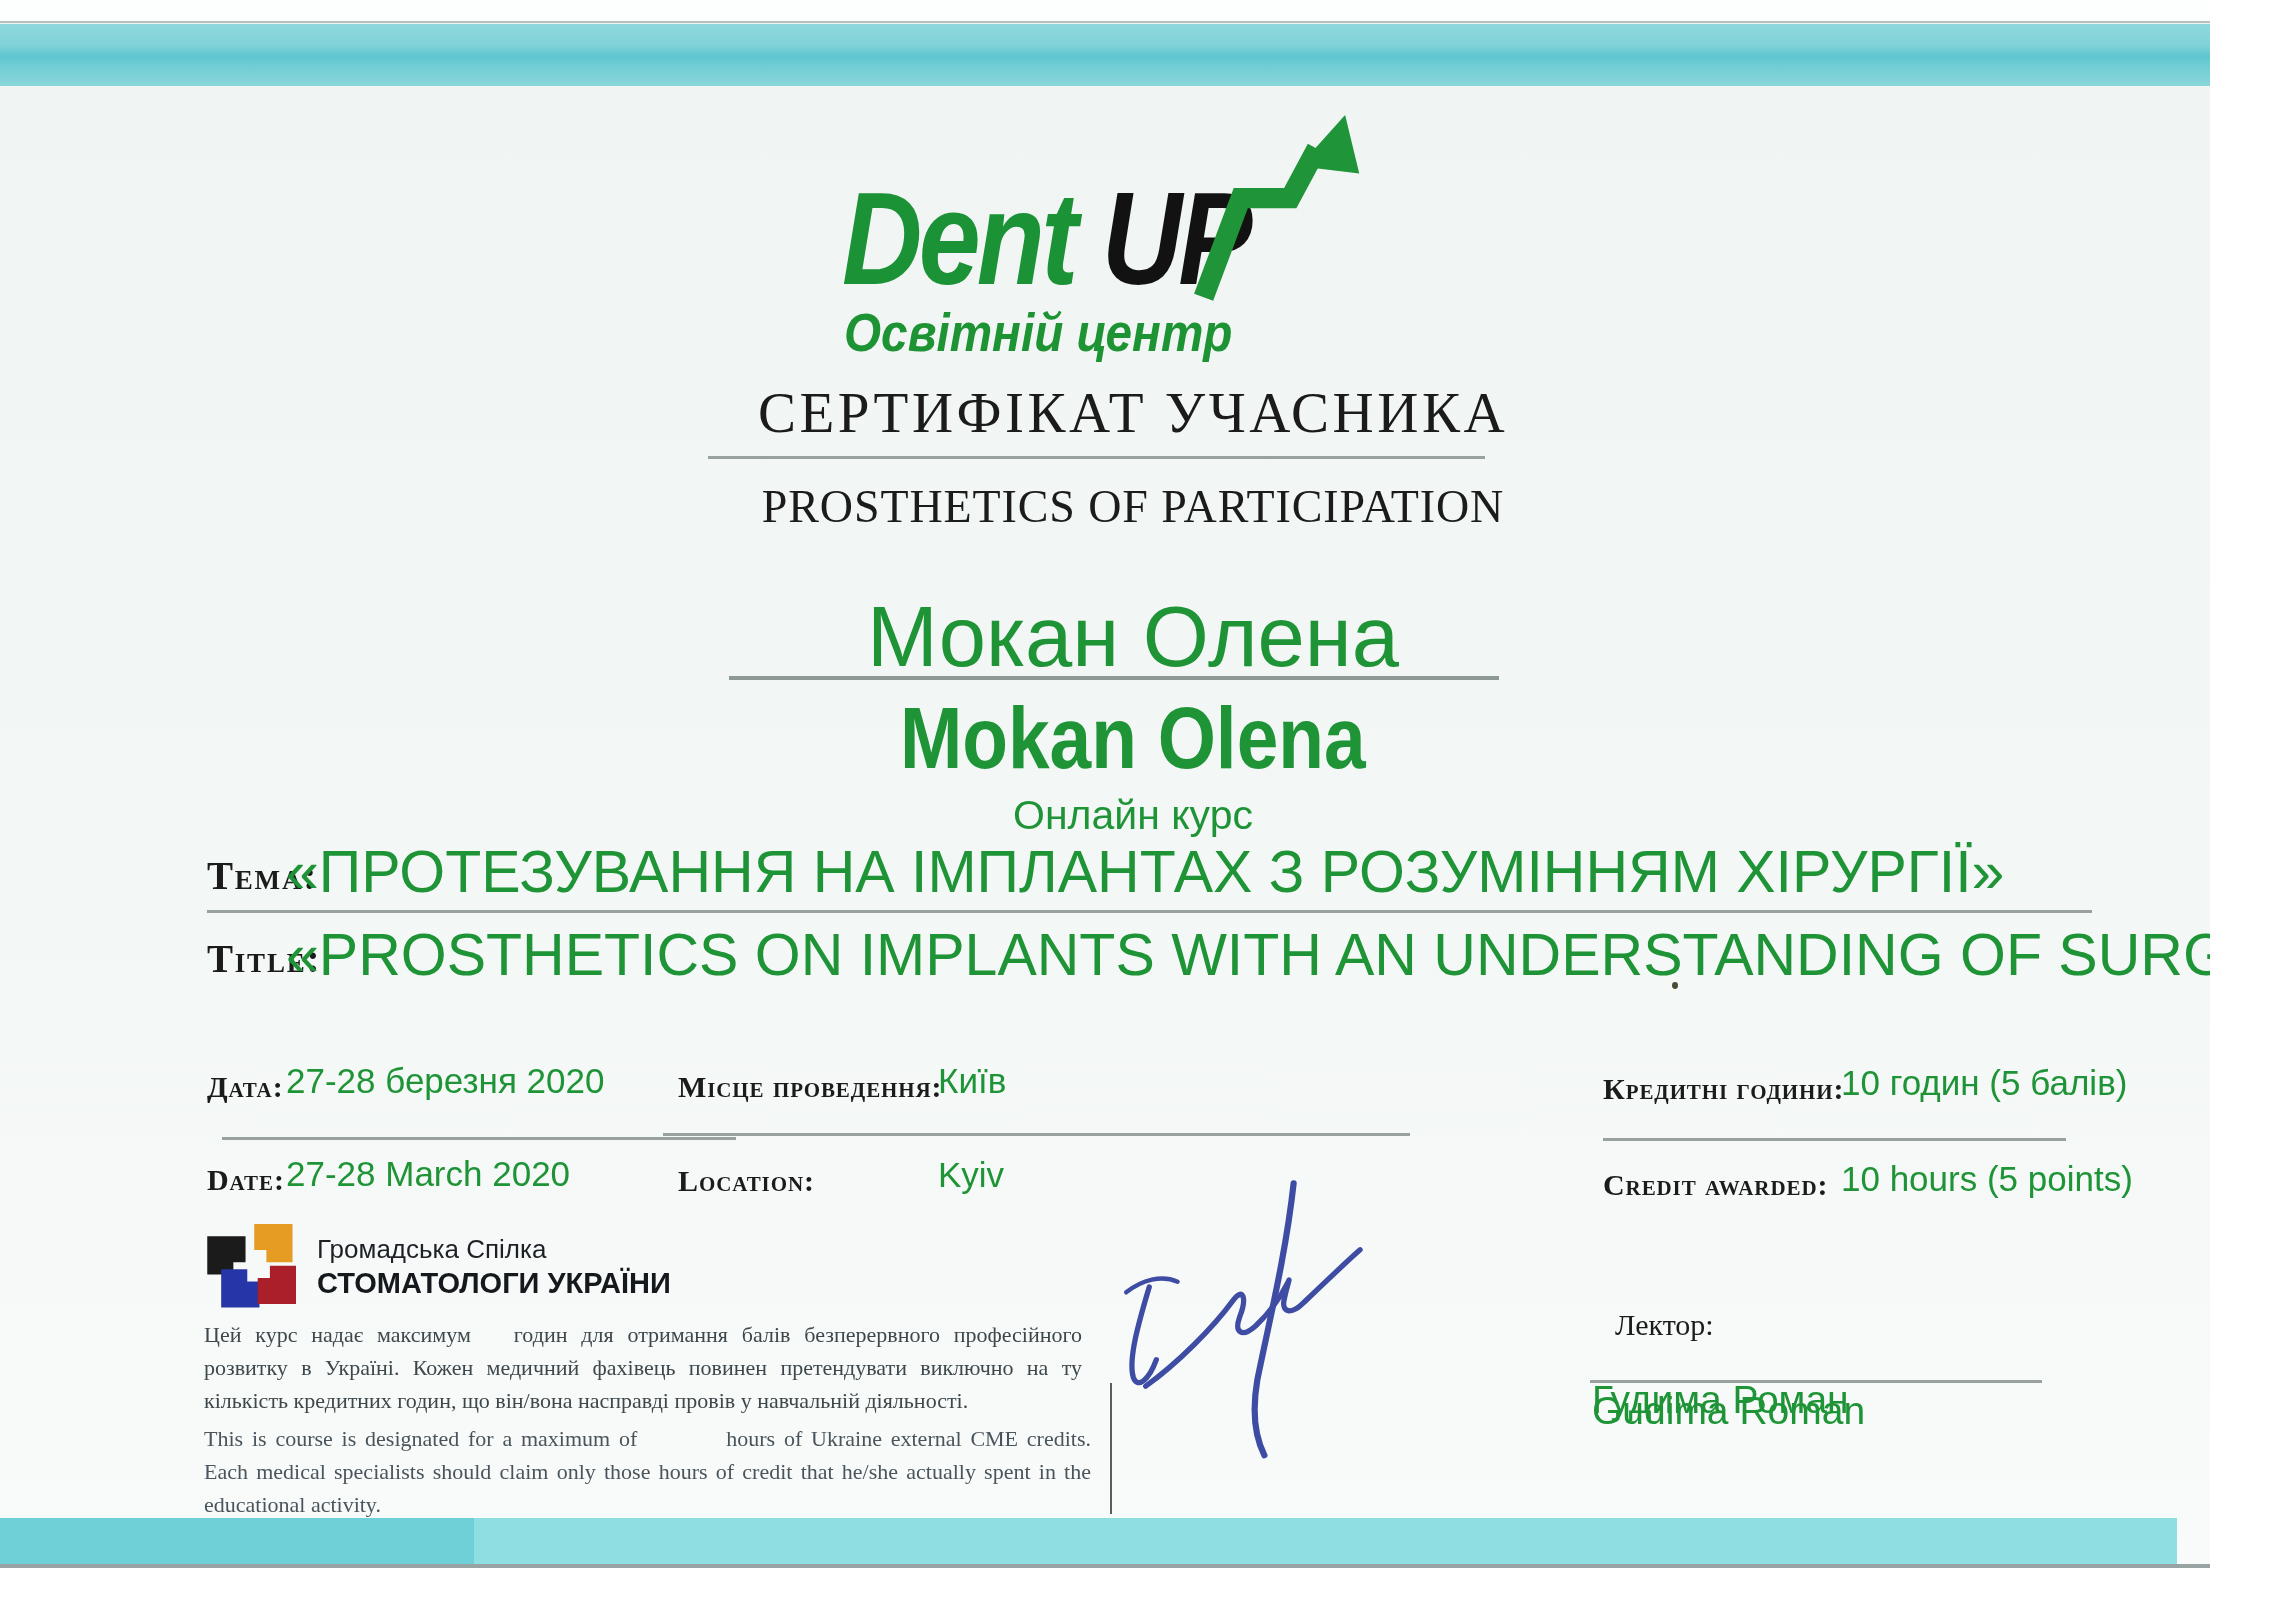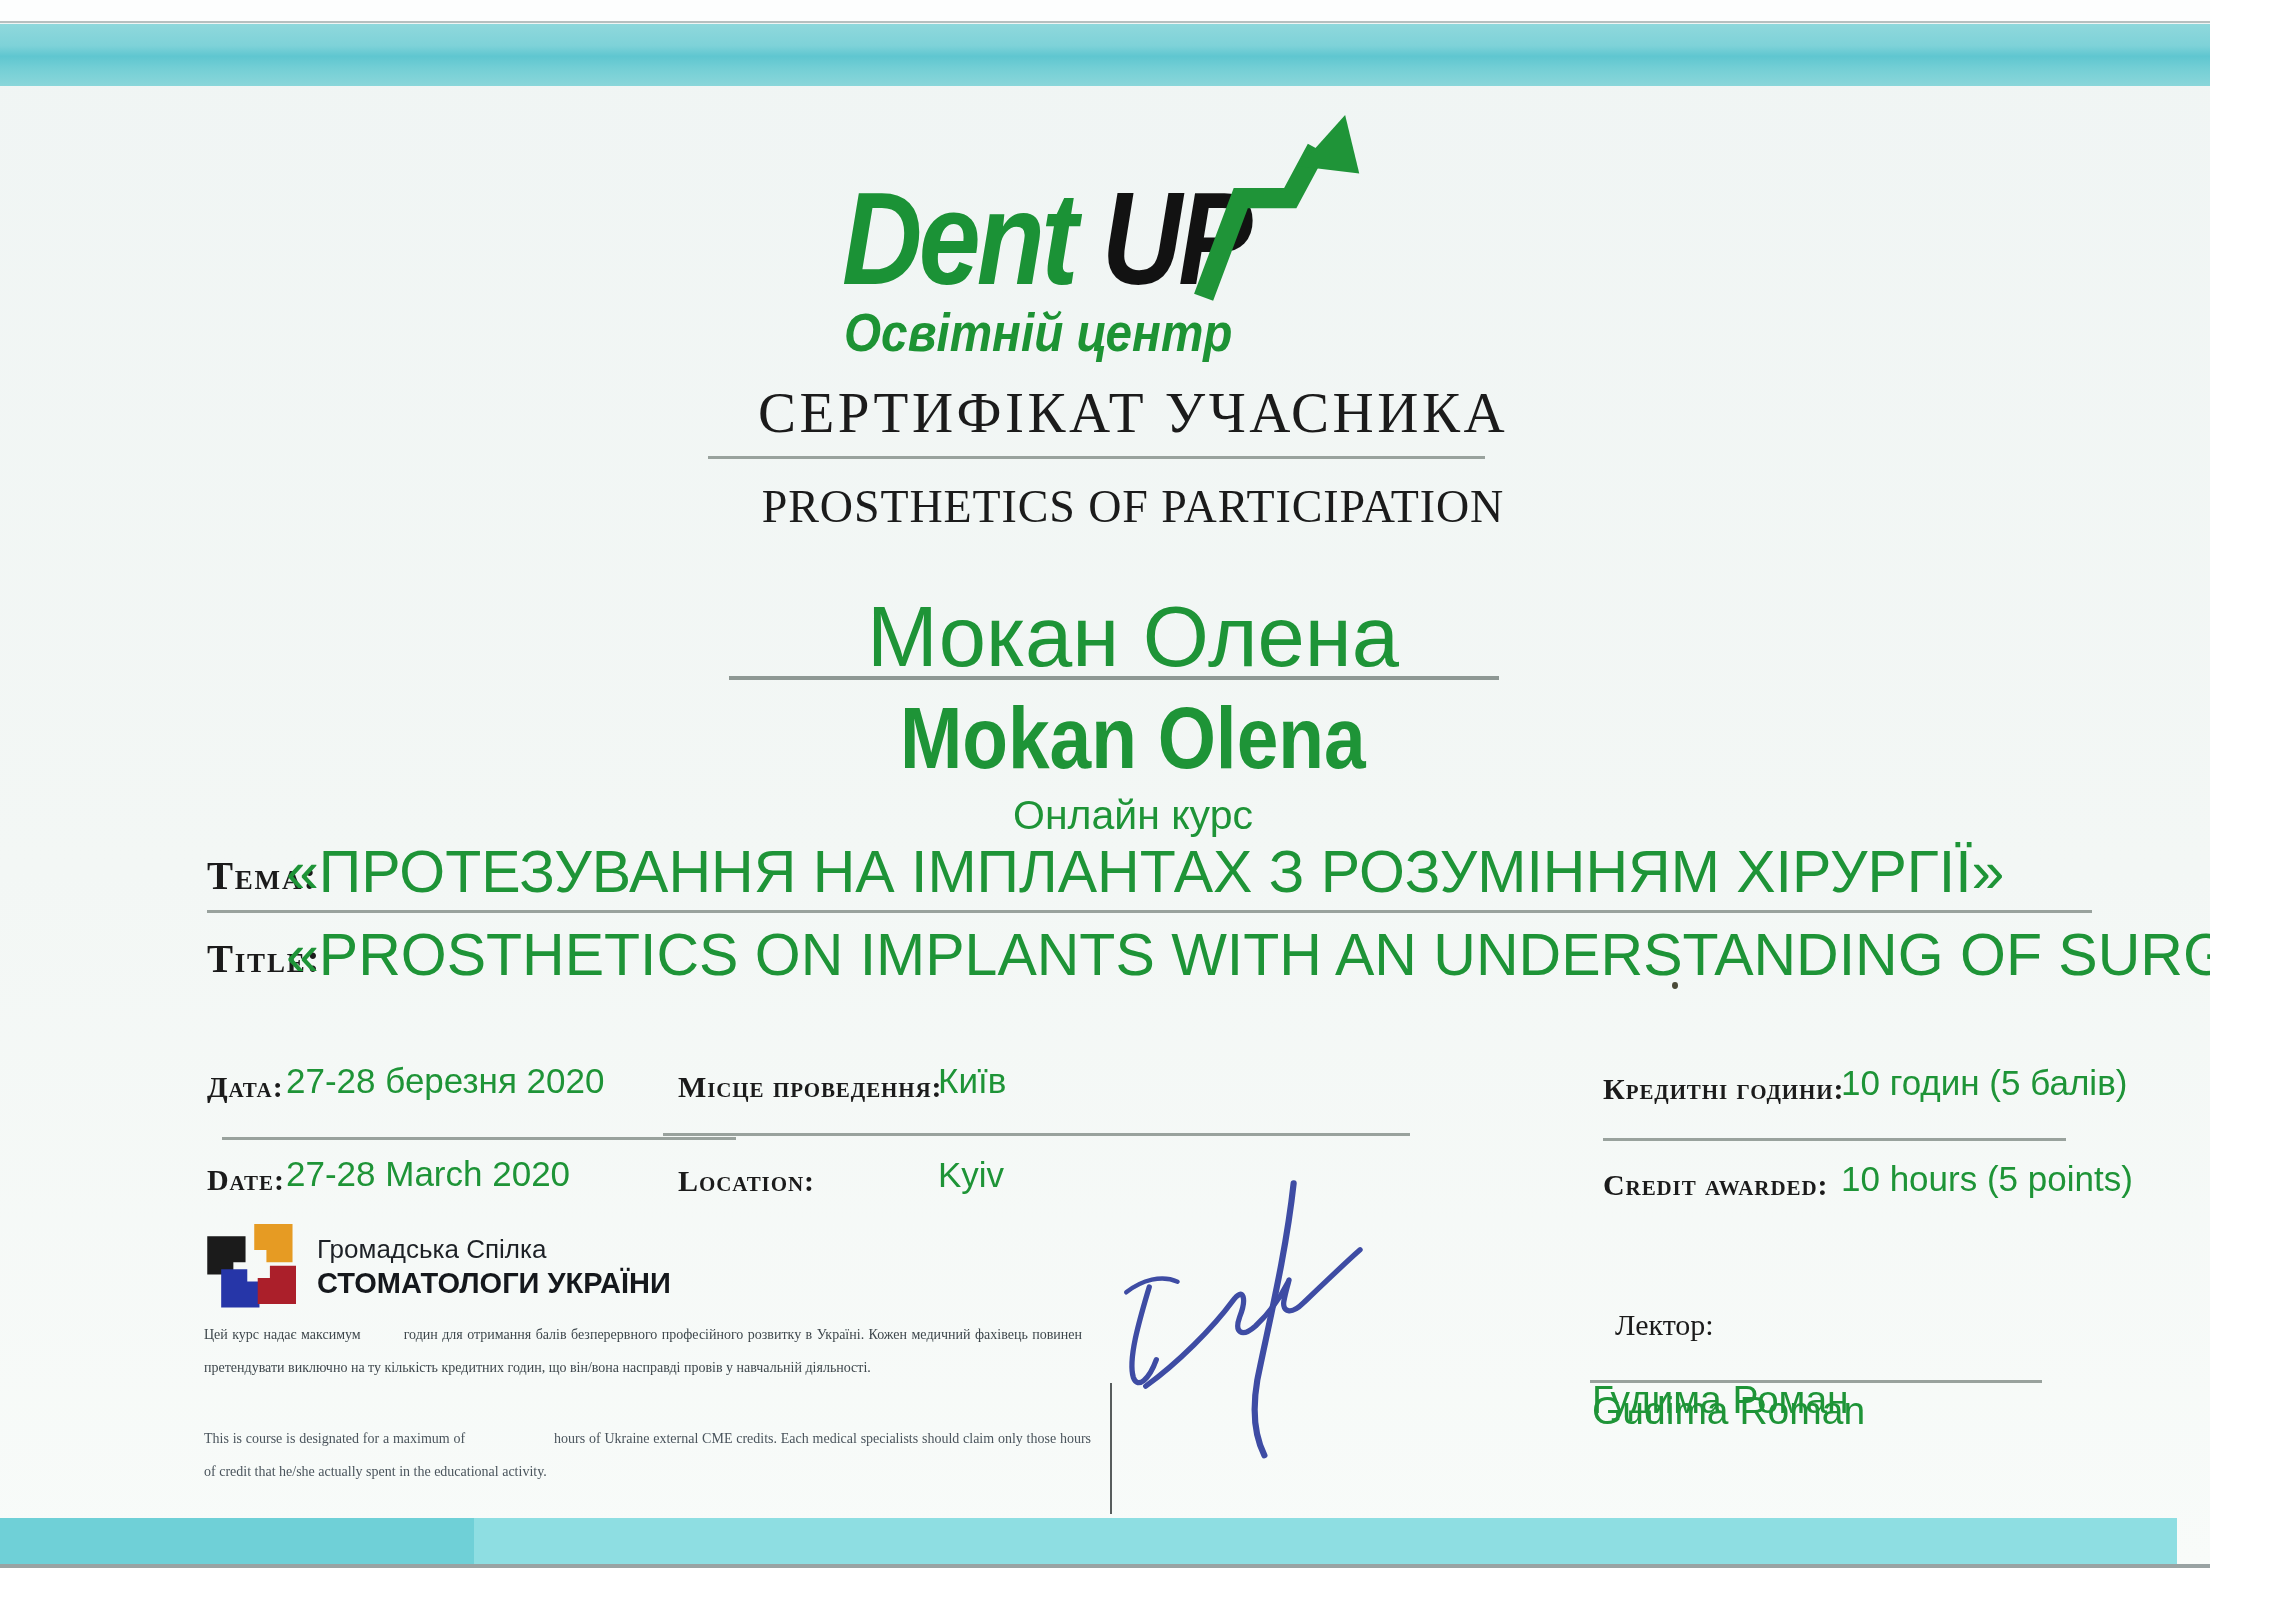--- a/index.html
+++ b/index.html
@@ -33,21 +33,21 @@
   .name-ua{top:592px;font-size:85px;line-height:1.05;}
   .name-en{top:692px;font-size:87px;font-weight:bold;line-height:1.05;}
   .name-en span{display:inline-block;transform:scaleX(0.86);}
   .course-format{top:791px;font-size:41px;line-height:1.2;}
   .row-label{font-size:39px;font-weight:600;letter-spacing:1.8px;line-height:1.2;}
   .row-value{font-size:59px;line-height:1.15;white-space:nowrap;}
   .d-label{font-size:30px;font-weight:600;letter-spacing:0.9px;line-height:1.2;}
   .d-value{font-size:35px;line-height:1.2;white-space:nowrap;}
   .assoc-1{font-size:26px;font-weight:500;color:#1d2126;line-height:1.2;}
   .assoc-2{font-size:29px;font-weight:bold;color:#15181c;line-height:1.2;}
-  .smalltext{font-family:"Liberation Serif",serif;font-size:14px;line-height:33px;
+  .smalltext{font-family:"Liberation Serif",serif;font-size:22px;line-height:33px;
              text-align:justify;color:#3e474c;}
   .smalltext.en{color:#4a545c;}
   .gap-ua{display:inline-block;width:43px;}
   .gap-en{display:inline-block;width:89px;}
   .vdiv{left:1110px;top:1383px;width:1.8px;height:131px;background:#585d5d;}
   .lect-label{left:1615px;top:1307px;font-size:30px;line-height:1.2;}
   .lect-name{font-size:39px;line-height:1.2;white-space:nowrap;}
   .speck{width:6.2px;height:7px;background:#4a4a38;border-radius:50%;}
 </style>
 </head>

